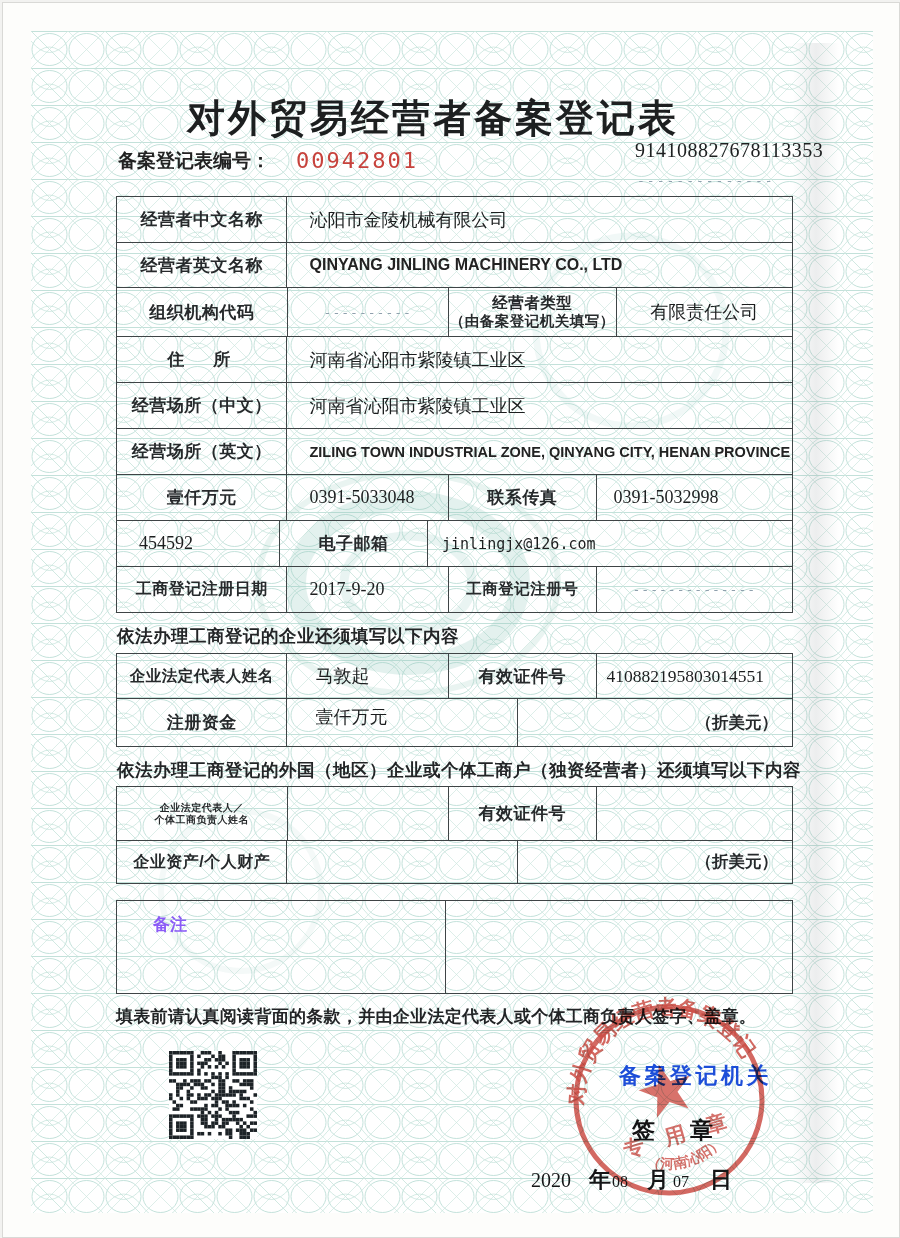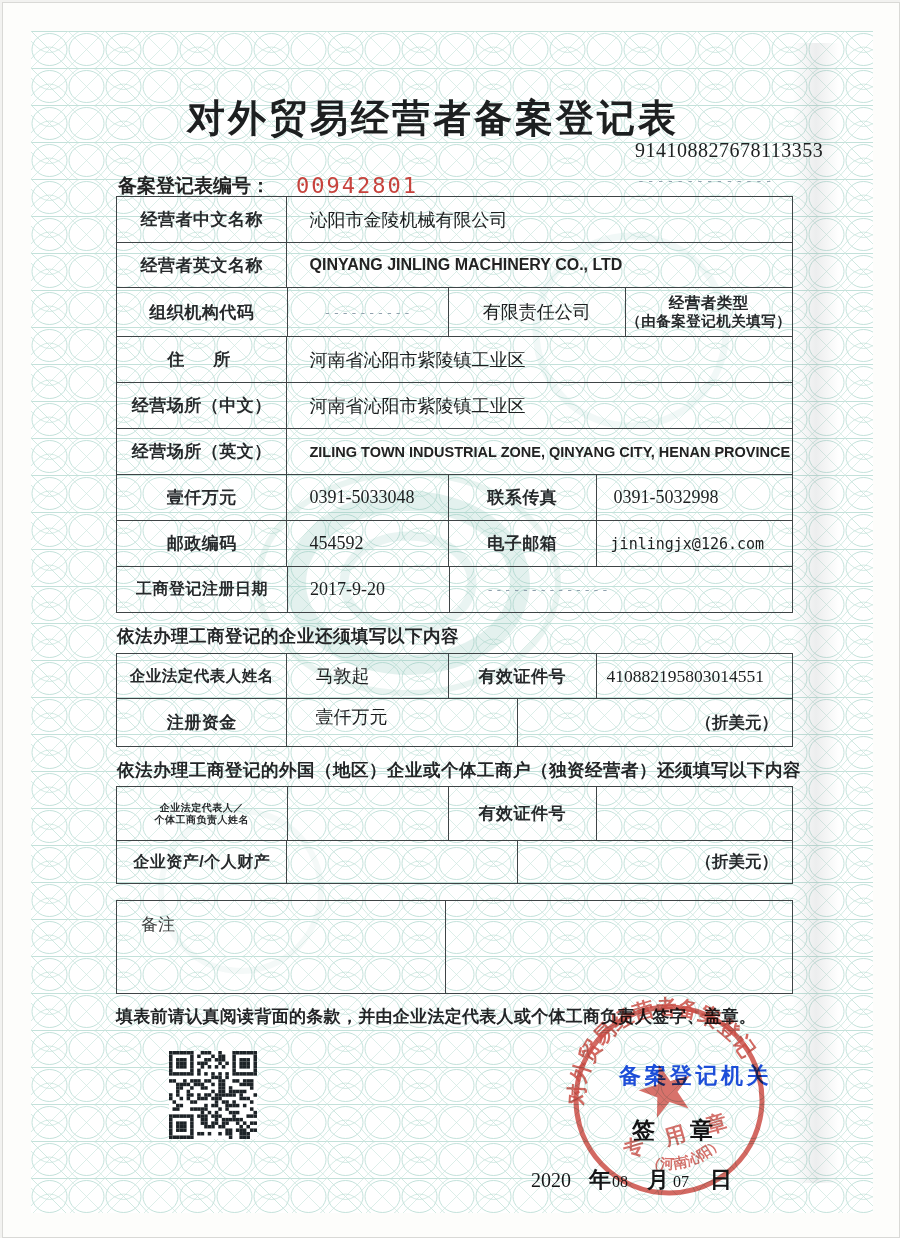--- a/index.html
+++ b/index.html
@@ -3,42 +3,42 @@
 <meta charset="utf-8">
 <style>
   html,body{margin:0;padding:0;}
   body{width:900px;height:1238px;background:#f2f2f0;font-family:"Liberation Sans",sans-serif;}
   .page{position:relative;width:896px;height:1234px;margin:2px;background:#fdfdfb;border:1px solid #d9d9d6;overflow:hidden;}
   .guilloche{position:absolute;left:28px;top:28px;}
   .shade{position:absolute;left:790px;top:40px;width:46px;height:1140px;
          background:linear-gradient(90deg,rgba(100,110,115,0),rgba(100,110,115,.12),rgba(100,110,115,0));pointer-events:none;}
   .title{position:absolute;left:0;top:90px;width:860px;text-align:center;
          font-size:38px;font-weight:bold;letter-spacing:3px;color:#1d1f20;}
-  .serial{position:absolute;left:115px;top:169px;font-size:19px;font-weight:bold;color:#222;}
+  .serial{position:absolute;left:115px;top:144px;font-size:19px;font-weight:bold;color:#222;}
   .serial .num{font-family:"DejaVu Sans Mono",monospace;font-weight:normal;font-size:22px;letter-spacing:2px;margin-left:26px;position:relative;top:1px;}
   .codes-labels{position:absolute;left:540px;top:138px;width:190px;text-align:right;font-size:17px;font-weight:bold;color:#25282a;line-height:18px;}
   .codes-labels div:last-child{margin-top:-3px;}
   .codes-vals{position:absolute;left:632px;top:136px;font-family:"Liberation Serif",serif;font-size:20px;color:#1d1f20;letter-spacing:.5px;}
   .ie-dashes{position:absolute;left:634px;top:170px;font-family:"DejaVu Sans Mono",monospace;font-size:13px;letter-spacing:2px;color:#8fa0ad;}
   .tbl{position:absolute;left:113px;width:677px;border:1.7px solid #3f4446;box-sizing:border-box;}
   .trow{display:flex;box-sizing:border-box;}
   .trow + .trow{border-top:1.4px solid #3f4446;}
   .tc{box-sizing:border-box;display:flex;align-items:center;overflow:hidden;}
   .tc + .tc{border-left:1.4px solid #3f4446;}
   .lbl{justify-content:center;text-align:center;font-size:17px;font-weight:bold;color:#26292b;letter-spacing:.5px;}
   .val{padding-left:22px;font-family:"Liberation Serif",serif;font-size:18px;color:#1c1e1f;}
   .val-en{font-family:"Liberation Sans",sans-serif;font-size:16px;font-weight:bold;color:#222;}
   .val-mono{font-family:"DejaVu Sans Mono",monospace;font-size:15px;padding-left:14px;}
   .dashes{justify-content:center;padding-left:0;color:#8fa0ad;font-family:"DejaVu Sans Mono",monospace;font-size:13px;letter-spacing:1px;}
   .center{justify-content:center;padding-left:0;}
   .two-line{flex-direction:column;justify-content:center;line-height:1.2;font-size:15.5px;}
   .note-cell{justify-content:flex-end;padding-right:14px;font-size:16.5px;font-weight:bold;color:#26292b;}
   .sec-head{position:absolute;left:114px;font-size:17.5px;font-weight:bold;color:#232527;letter-spacing:.5px;}
   .remarks{position:absolute;left:113px;top:897px;width:677px;height:94px;border:1.7px solid #3f4446;box-sizing:border-box;}
-  .remarks-label{position:absolute;left:24px;top:12px;font-size:17px;font-weight:normal;color:#404040;}
+  .remarks-label{position:absolute;left:36px;top:12px;font-size:17px;font-weight:bold;color:#8b5cf6;}
   .remarks-div{position:absolute;left:328px;top:0;bottom:0;width:1.4px;background:#3f4446;}
   .notice{position:absolute;left:113px;top:1002px;font-size:17px;font-weight:bold;color:#222426;letter-spacing:.3px;}
   .qr{position:absolute;left:166px;top:1048px;}
   .authority{position:absolute;left:616px;top:1058px;font-size:22px;font-weight:bold;color:#1d4ed8;letter-spacing:3.5px;}
   .sign{position:absolute;left:629px;top:1112px;font-size:23px;font-weight:bold;color:#121314;letter-spacing:6px;}
   .stamp{position:absolute;left:550px;top:983px;mix-blend-mode:multiply;opacity:.9;}
   .dateline{position:absolute;left:528px;top:1162px;display:flex;align-items:baseline;color:#141516;}
   .dateline .yr{font-family:"Liberation Serif",serif;font-size:20px;}
   .dateline .unit{font-size:22px;font-weight:bold;}
   .dateline .num{font-family:"Liberation Serif",serif;font-size:16px;}
@@ -82,53 +82,53 @@
       <div class="tc lbl" style="width:170px">经营者中文名称</div>
       <div class="tc val" style="width:507px">沁阳市金陵机械有限公司</div>
     </div>
     <div class="trow" style="height:45px">
       <div class="tc lbl" style="width:170px">经营者英文名称</div>
       <div class="tc val val-en" style="width:507px">QINYANG JINLING MACHINERY CO., LTD</div>
     </div>
     <div class="trow" style="height:49px">
       <div class="tc lbl" style="width:170px">组织机构代码</div>
       <div class="tc val dashes" style="width:162px">----------</div>
-      <div class="tc val center" style="width:177px">有限责任公司</div>
       <div class="tc lbl two-line" style="width:168px">
         <span>经营者类型</span>
         <span style="font-size:14.5px">（由备案登记机关填写）</span>
       </div>
+      <div class="tc val center" style="width:177px">有限责任公司</div>
     </div>
     <div class="trow" style="height:46px">
       <div class="tc lbl" style="width:170px;letter-spacing:6px">住　所</div>
       <div class="tc val" style="width:507px">河南省沁阳市紫陵镇工业区</div>
     </div>
     <div class="trow" style="height:46px">
       <div class="tc lbl" style="width:170px">经营场所（中文）</div>
       <div class="tc val" style="width:507px">河南省沁阳市紫陵镇工业区</div>
     </div>
     <div class="trow" style="height:46px">
       <div class="tc lbl" style="width:170px">经营场所（英文）</div>
       <div class="tc val val-en" style="width:507px;font-size:14.5px">ZILING TOWN INDUSTRIAL ZONE, QINYANG CITY, HENAN PROVINCE</div>
     </div>
     <div class="trow" style="height:46px">
       <div class="tc lbl" style="width:170px">壹仟万元</div>
       <div class="tc val" style="width:162px">0391-5033048</div>
       <div class="tc lbl" style="width:148px">联系传真</div>
       <div class="tc val" style="width:197px;padding-left:17px">0391-5032998</div>
     </div>
     <div class="trow" style="height:46px">
-      <div class="tc lbl" style="width:170px">邮政编码</div>
       <div class="tc val" style="width:162px">454592</div>
       <div class="tc lbl" style="width:148px">电子邮箱</div>
       <div class="tc val val-mono" style="width:197px">jinlingjx@126.com</div>
     </div>
     <div class="trow" style="height:46px">
       <div class="tc lbl" style="width:170px;font-size:16px">工商登记注册日期</div>
       <div class="tc val" style="width:162px">2017-9-20</div>
+      <div class="tc lbl" style="width:148px;font-size:15.5px">工商登记注册号</div>
       <div class="tc val dashes" style="width:197px">--------------</div>
     </div>
   </div>
 
   <div class="sec-head" style="top:621px">依法办理工商登记的企业还须填写以下内容</div>
   <div class="tbl" style="top:650px">
     <div class="trow" style="height:44px">
       <div class="tc lbl" style="width:170px;font-size:15.5px">企业法定代表人姓名</div>
       <div class="tc val" style="width:162px;padding-left:28px">马敦起</div>
       <div class="tc lbl" style="width:148px">有效证件号</div>

